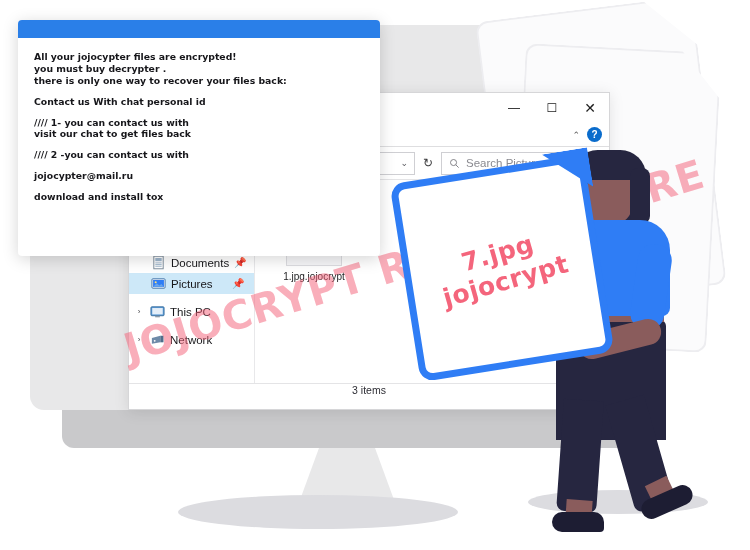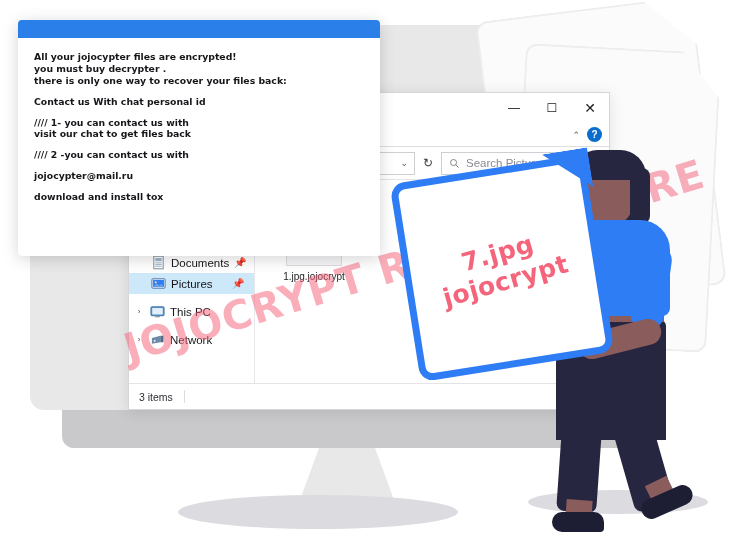--- a/index.html
+++ b/index.html
@@ -167,21 +167,21 @@
   .file-ico {
     width: 56px; height: 72px; margin: 0 auto 5px;
     background: #f6f6f8; border: 1px solid #dcdce0;
     clip-path: polygon(0 0, 74% 0, 100% 19%, 100% 100%, 0 100%);
   }
   .file-label { font-size: 10px; color: #1d1d1f; }
 
   .exp-status {
     height: 26px; border-top: 1px solid #e4e4e6;
     display: flex; align-items: center; padding: 0 10px;
-    font-size: 10.5px; color: #2d2d34; background: #fff;
+    font-size: 10.5px; color: #2d2d34; background: #fff; flex-direction: column;
   }
   .status-sep { width: 1px; height: 13px; background: #dcdce0; margin-left: 11px; }
   .view-toggles { margin-left: auto; display: flex; gap: 4px; }
   .vt {
     width: 18px; height: 18px; display: flex; align-items: center;
     justify-content: center; border: 1px solid transparent;
   }
   .vt.active { border-color: #58b0e8; background: #e3f2fc; }
 
   

